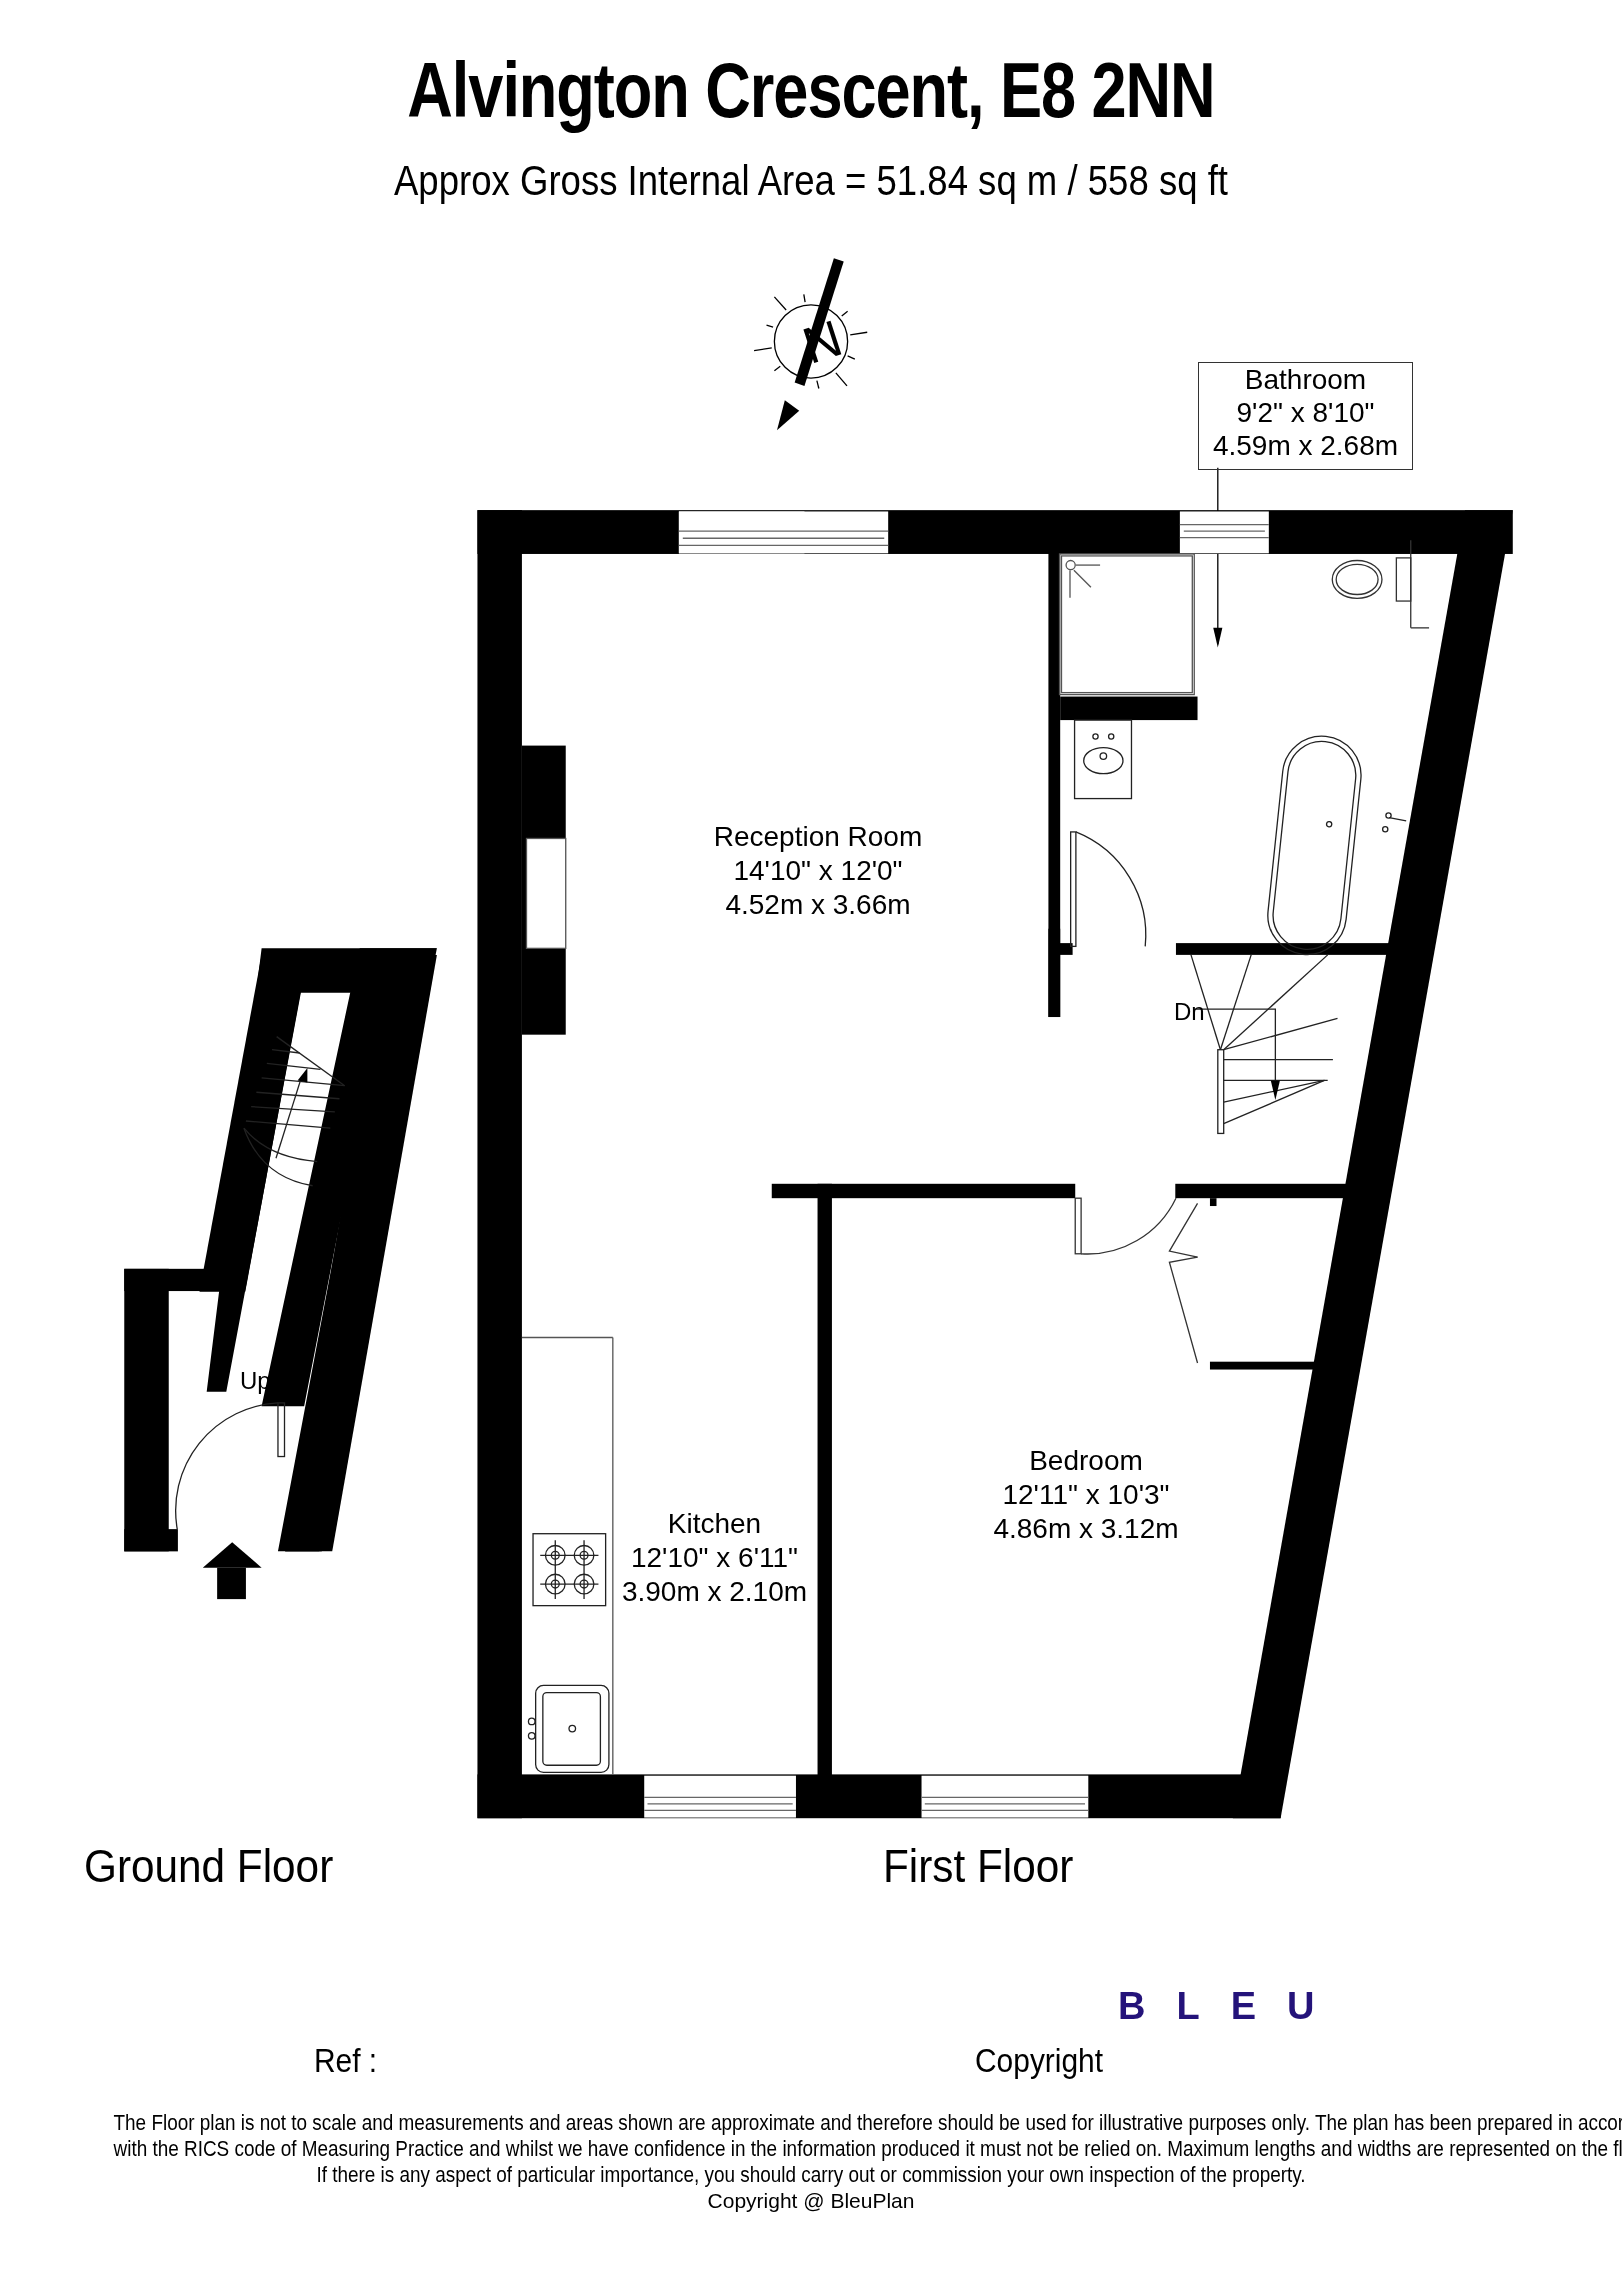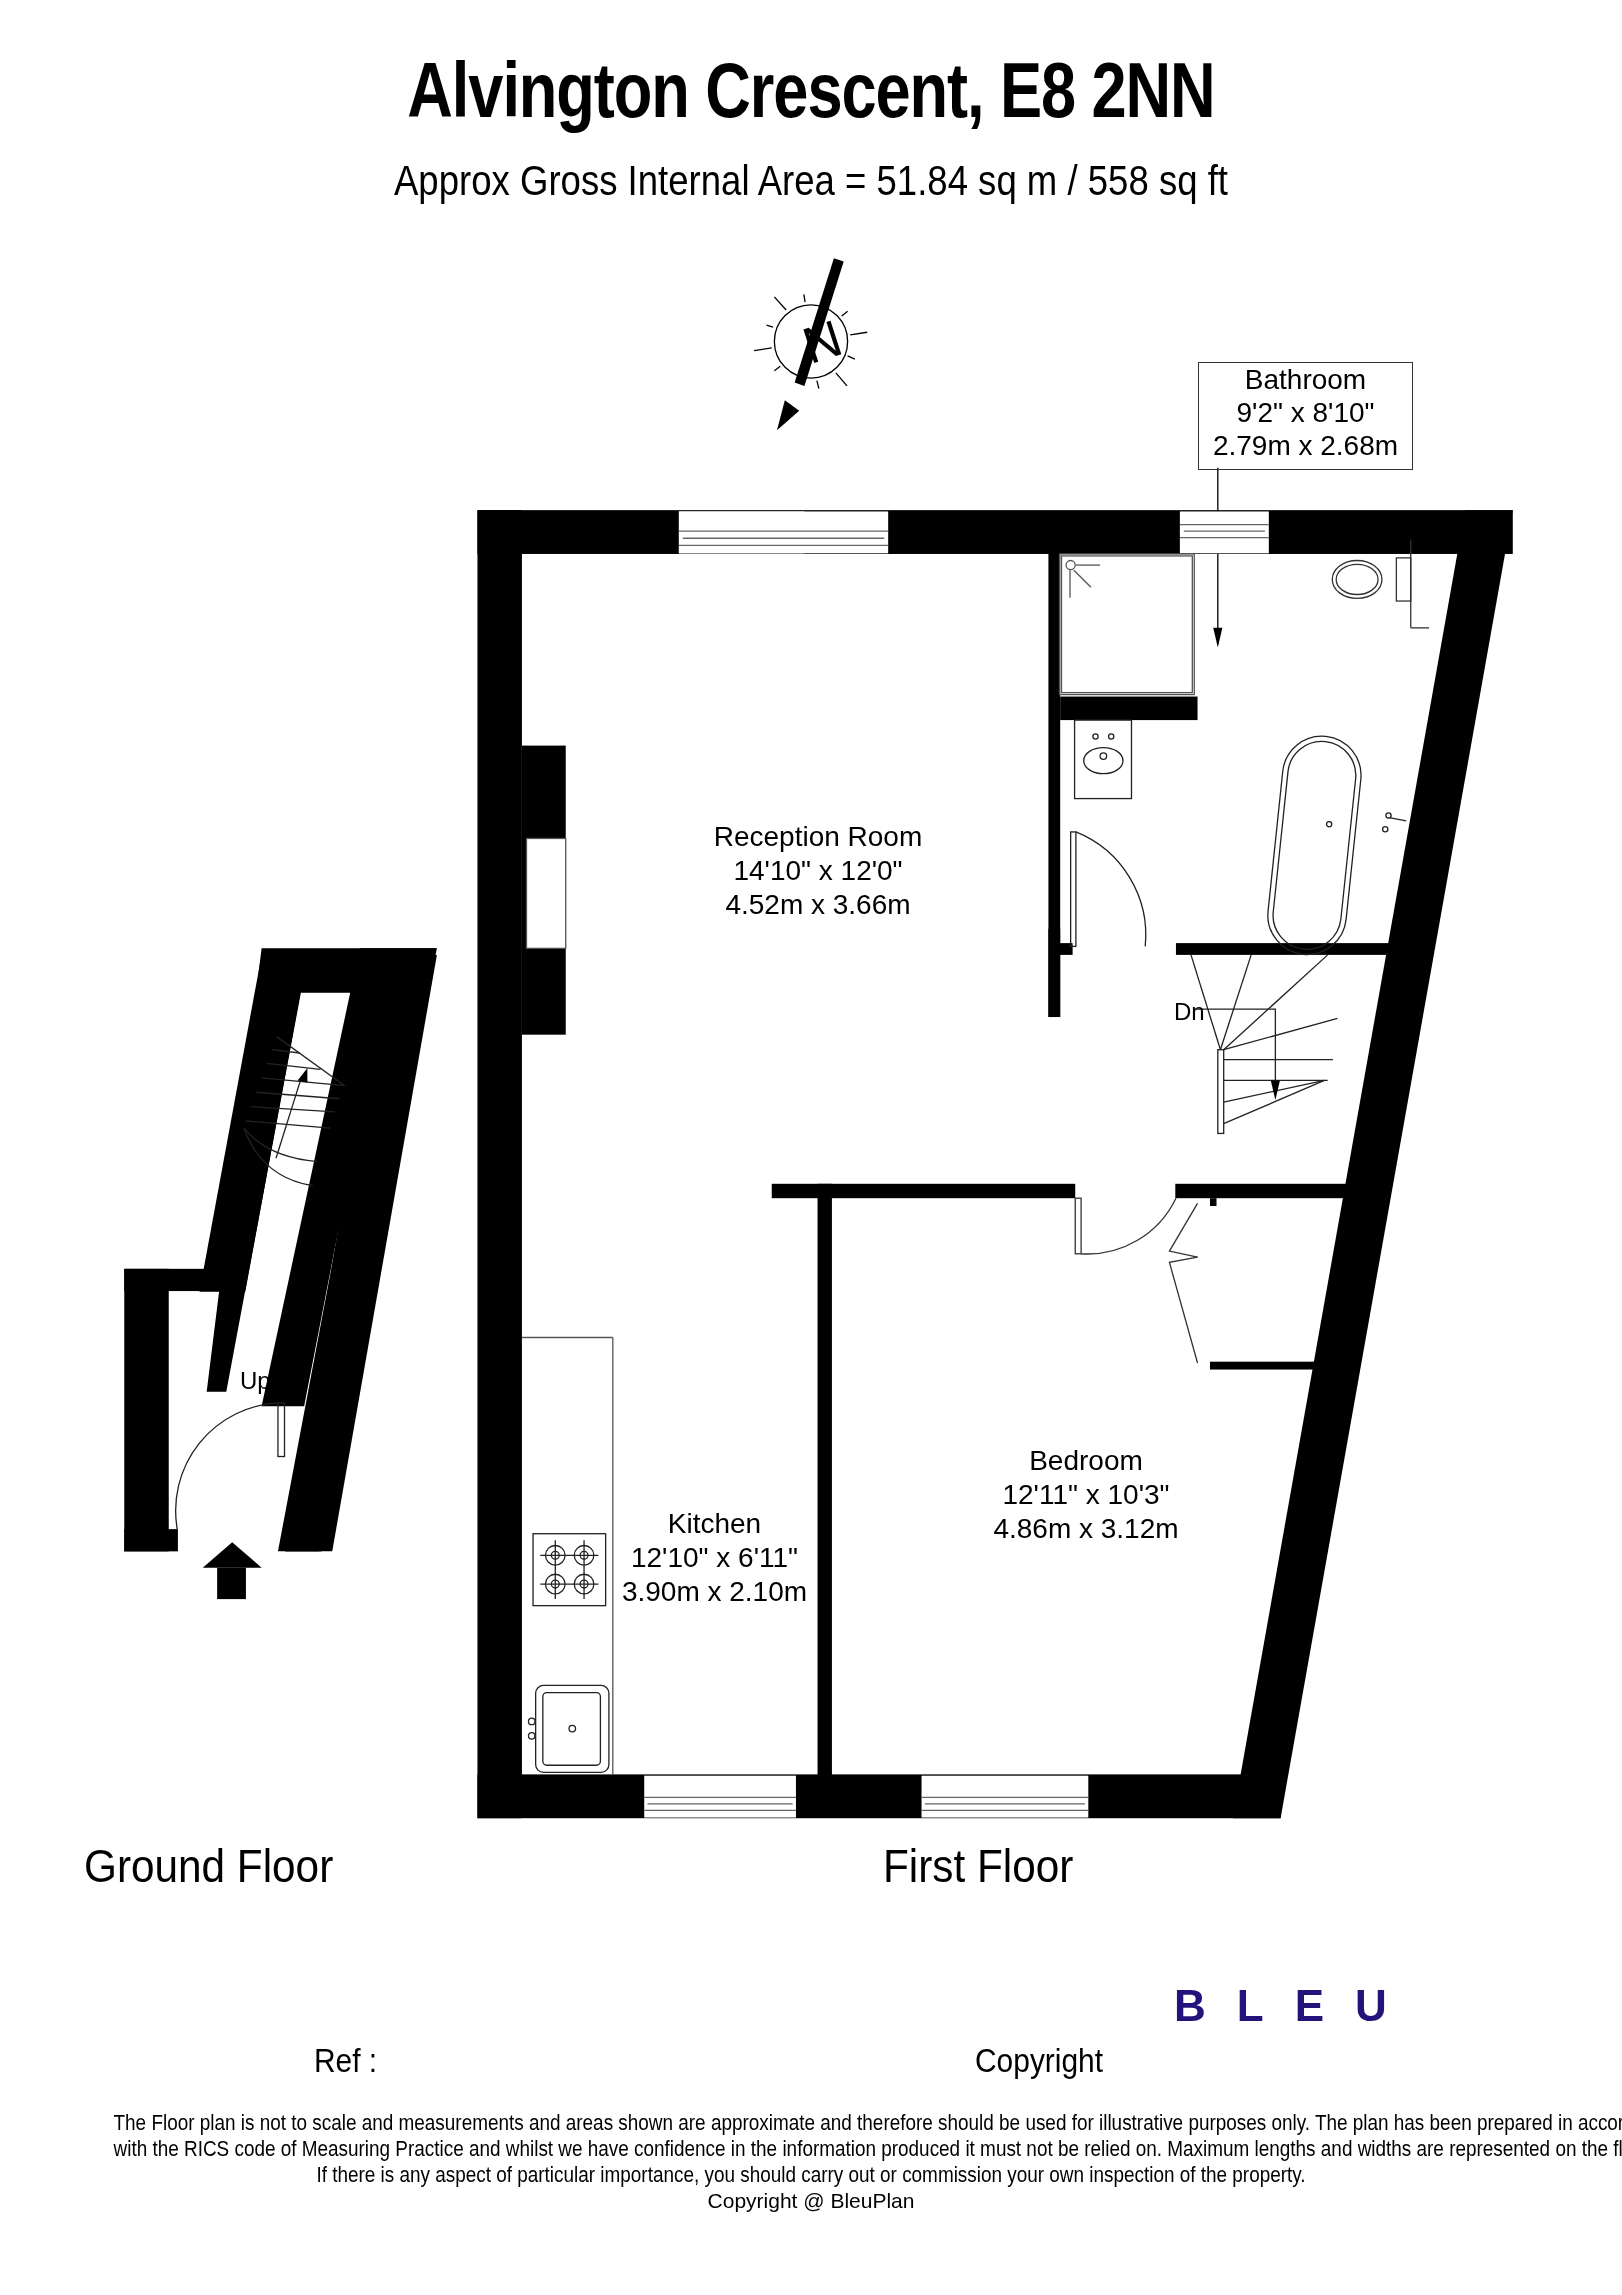--- a/index.html
+++ b/index.html
@@ -12,22 +12,22 @@
               transform:scaleX(0.85); transform-origin:center; }
   svg.plan { position:absolute; left:0; top:0; }
   .room-label { position:absolute; text-align:center; font-size:28px; line-height:34px; }
   .room-label div { white-space:nowrap;text-align:center; }
   .bath-box { position:absolute; left:1198px; top:362px; width:213px; height:106px;
               border:1.3px solid #333; text-align:center; font-size:28px; line-height:33px; }
   .small-label { position:absolute; font-size:24px; }
   .floor-label { position:absolute; font-size:47px; transform:scaleX(0.9); transform-origin:left; }
   .ref { position:absolute; left:314px; top:2041px; font-size:34px; transform:scaleX(0.88); transform-origin:left; }
   .copyright { position:absolute; left:975px; top:2041px; font-size:34px; transform:scaleX(0.88); transform-origin:left; }
-  .logo { position:absolute; left:1174px; top:1976px; color:#24137a; font-weight:bold;
-          font-size:44px; line-height:60px; letter-spacing:31px; }
+  .logo { position:absolute; left:1118px; top:1976px; color:#24137a; font-weight:bold;
+          font-size:38px; line-height:60px; letter-spacing:31px; }
   .disclaimer { position:absolute; left:0; width:1622px; top:2110px; text-align:center;
                 font-size:22px; line-height:26px; }
   .disclaimer div { transform:scaleX(0.86); transform-origin:center; white-space:nowrap; }
   .footer-copy { position:absolute; left:0; width:1622px; top:2189px; text-align:center; font-size:21px; }
 </style>
 </head>
 <body>
 
 <div class="abs title">Alvington Crescent, E8 2NN</div>
 <div class="abs subtitle">Approx Gross Internal Area = 51.84 sq m / 558 sq ft</div>
@@ -237,21 +237,21 @@
     <rect x="425" y="2145" width="10" height="82"></rect>
     <path d="M271 2338 A 165 165 0 0 1 425 2145"></path>
   </g>
   <polygon points="310,2342 400,2342 355,2303" fill="#000" transform="translate(0,55)"></polygon>
   <rect x="332" y="2397" width="44" height="48" fill="#000"></rect>
 </svg>
 
 <div class="bath-box">
   <div>Bathroom</div>
   <div>9'2" x 8'10"</div>
-  <div>2.79m x 2.68m</div>
+  <div>4.59m x 2.68m</div>
 </div>
 
 <div class="room-label" style="left:674px; top:820px; width:288px;">
   <div>Reception Room</div>
   <div>14'10" x 12'0"</div>
   <div>4.52m x 3.66m</div>
 </div>
 
 <div class="room-label" style="left:955px; top:1444px; width:262px;">
   <div>Bedroom</div>

